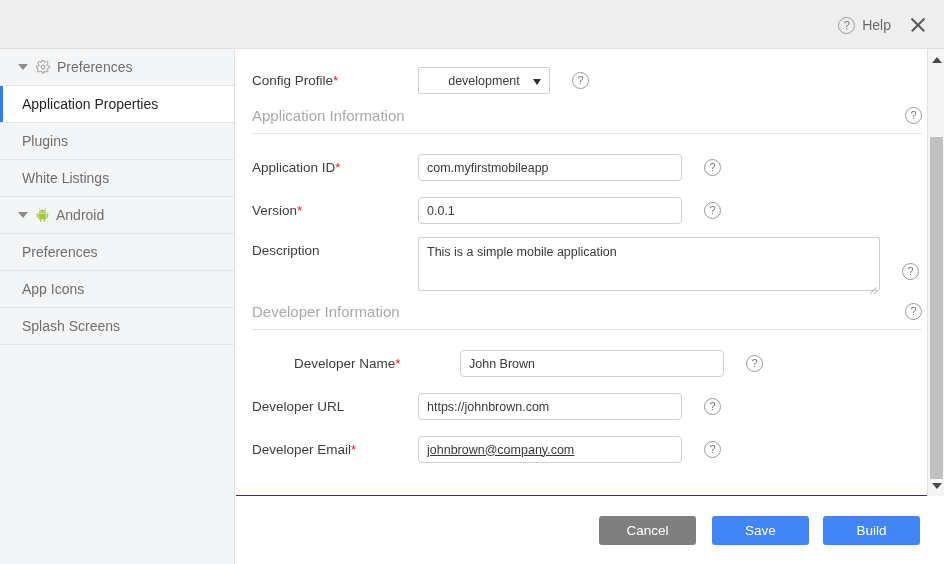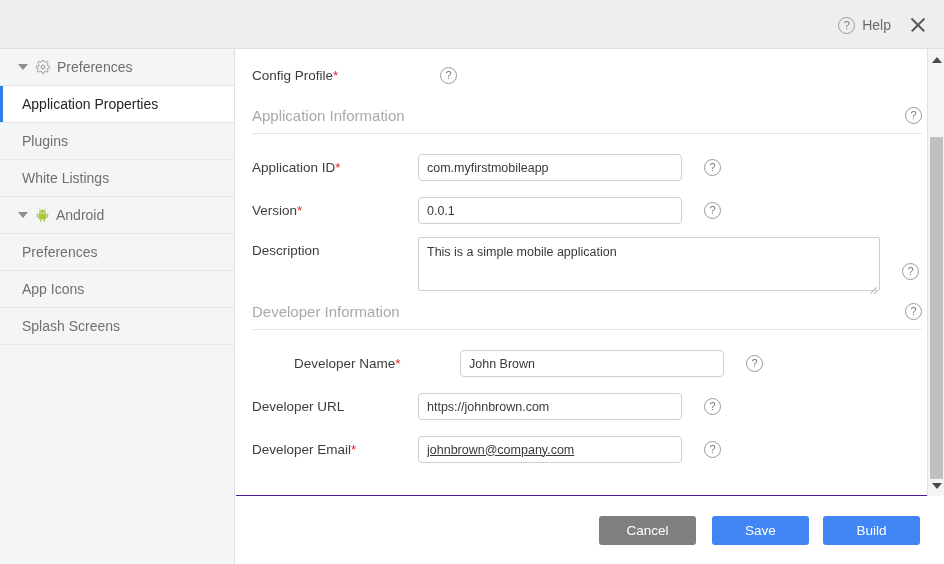--- a/index.html
+++ b/index.html
@@ -293,20 +293,24 @@
     <div class="nav-item">
       <span>Splash Screens</span>
     </div>
 
   </div>
 
   <div class="content">
 
     <div class="row" style="left:16px; top:18px;">
       <div class="field-label"><span>Config Profile</span><span class="req">*</span></div>
+      <div class="select-box">
+        <span>development</span>
+        <span class="sel-caret"></span>
+      </div>
       <span class="circ-q" style="margin-left:22px;">?</span>
     </div>
 
     <div class="section" style="left:16px; top:58px;">
       <span class="section-title">Application Information</span>
       <span class="circ-q">?</span>
     </div>
 
     <div class="row" style="left:16px; top:105px;">
       <div class="field-label"><span>Application ID</span><span class="req">*</span></div>

